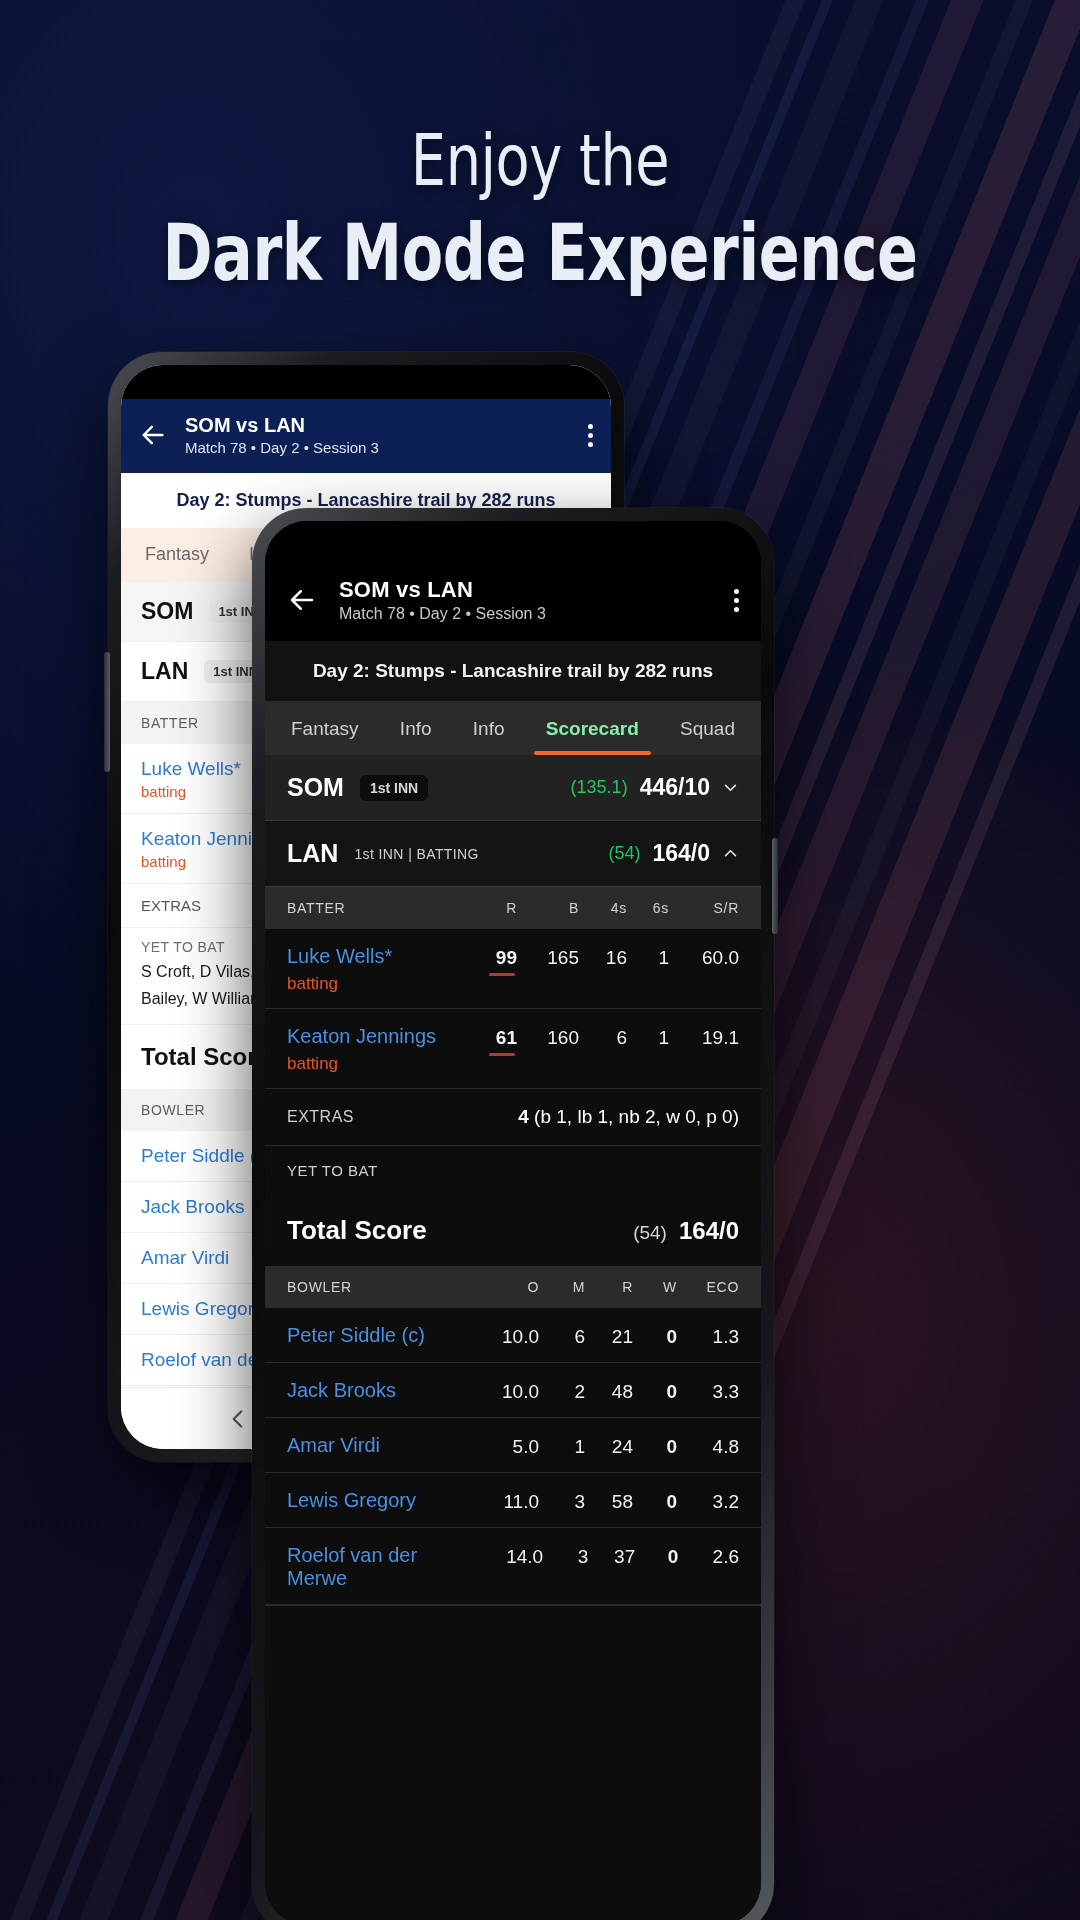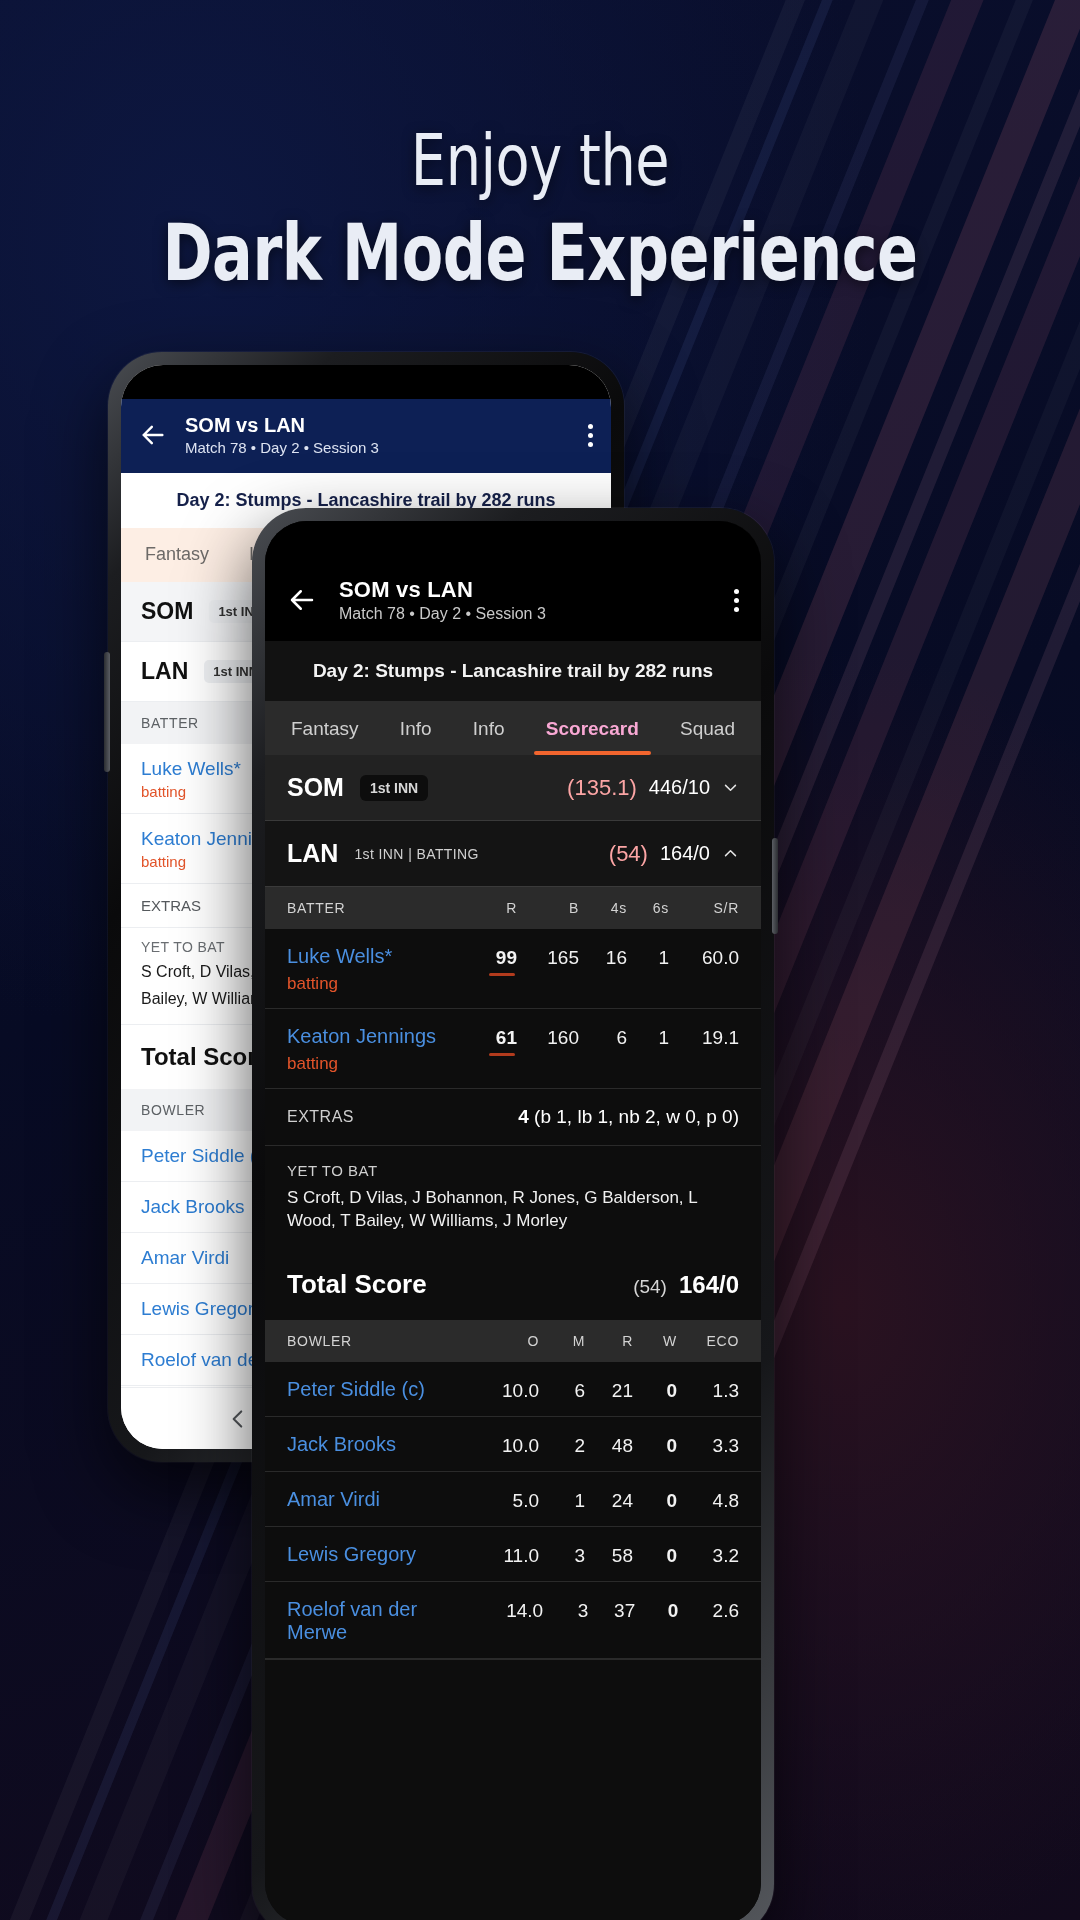--- a/index.html
+++ b/index.html
@@ -191,42 +191,42 @@
     font-size: 19px; font-weight: 700; color: #f3f3f3;
     padding: 19px 8px;
   }
   .dk-tabs {
     background: #2b2b2b;
     display: flex; justify-content: space-between;
     padding: 0 24px;
     font-size: 19px; color: #cfcfcf;
   }
   .dk-tabs .tab { padding: 17px 2px 15px 2px; position: relative; }
-  .dk-tabs .tab.active { color: #f9a8d4; font-weight: 700; }
+  .dk-tabs .tab.active { color: #86efac; font-weight: 700; }
   .dk-tabs .tab.active::after {
     content: ""; position: absolute;
     left: -10px; right: -10px; bottom: 0; height: 4px;
     background: #f2652e; border-radius: 2px;
   }
   .dk-inn {
     display: flex; align-items: center; gap: 16px;
     padding: 18px 22px;
     background: #222222;
     border-bottom: 1px solid #3a3a3a;
   }
   .dk-inn.alt { background: #141414; }
   .dk-inn .tm { font-size: 25px; font-weight: 700; }
   .dk-inn .pill {
     background:#0d0d0d; color:#d8d8d8; font-size:14px; font-weight:700;
     padding: 5px 10px; border-radius: 6px;
   }
   .dk-inn .meta { font-size: 14px; color:#d0d0d0; letter-spacing:.4px; }
   .dk-inn .right { margin-left:auto; display:flex; align-items:center; gap:12px; }
-  .dk-inn .ov { font-size: 22px; color:#fca5a5; }
-  .dk-inn .sc { font-size: 20px; font-weight: 400; }
+  .dk-inn .ov { font-size: 18px; color:#22c55e; }
+  .dk-inn .sc { font-size: 23px; font-weight: 700; }
   .dk-tblhdr {
     background: #2b2b2b; color: #d3d3d3; font-size: 14px; letter-spacing: .7px;
     display: flex; align-items:center; padding: 13px 22px;
   }
   .dk-tblhdr .c { text-align: right; }
   .dk-row {
     display: flex; align-items: flex-start;
     padding: 16px 22px 14px 22px;
     border-bottom: 1px solid #2a2a2a;
     background: #0d0d0d;
@@ -459,21 +459,20 @@
       <div class="dk-extras">
         <span class="lbl">EXTRAS</span>
         <span class="val">
           <b>4</b>
           <span>(b 1, lb 1, nb 2, w 0, p 0)</span>
         </span>
       </div>
 
       <div class="dk-yet">
         <div class="lbl">YET TO BAT</div>
-        <div class="nms">S Croft, D Vilas, J Bohannon, R Jones, G Balderson, L Wood, T Bailey, W Williams, J Morley</div>
       </div>
 
       <div class="dk-total">
         <span class="t">Total Score</span>
         <span class="right">
           <span class="ov">(54)</span>
           <span class="sc">164/0</span>
         </span>
       </div>
 

